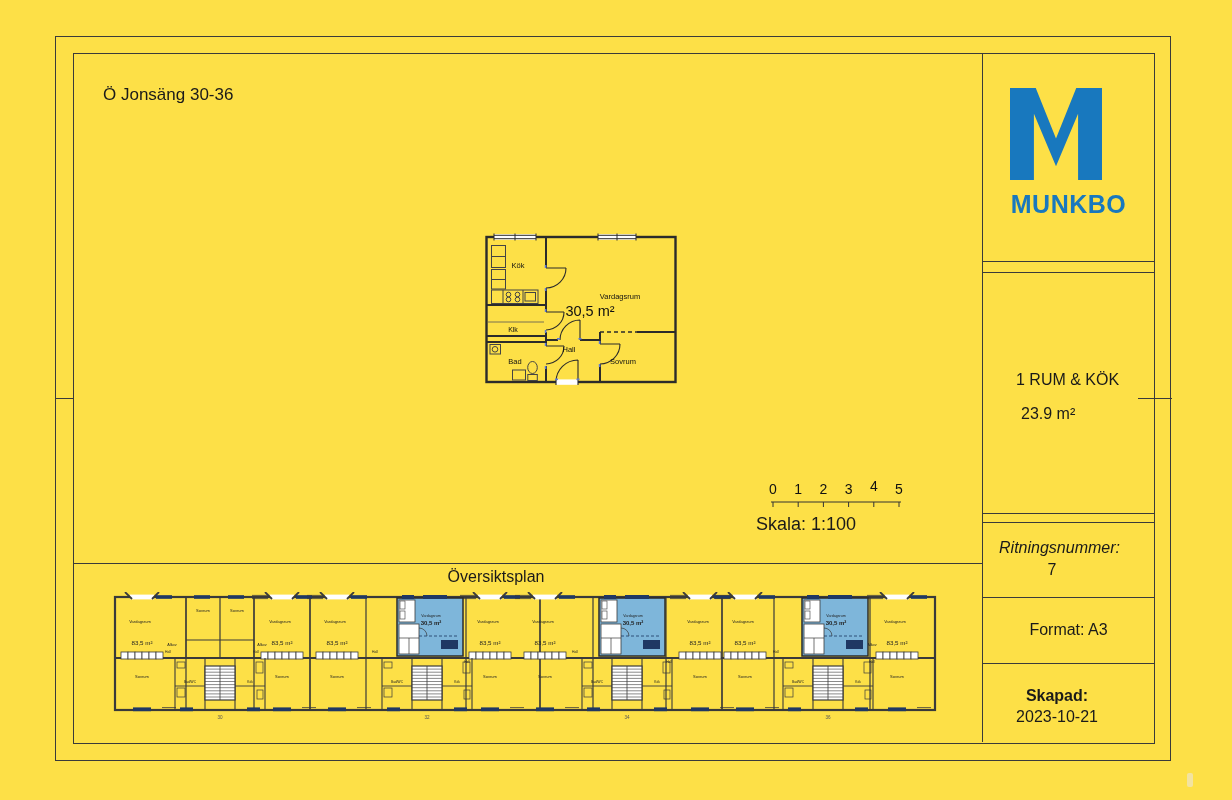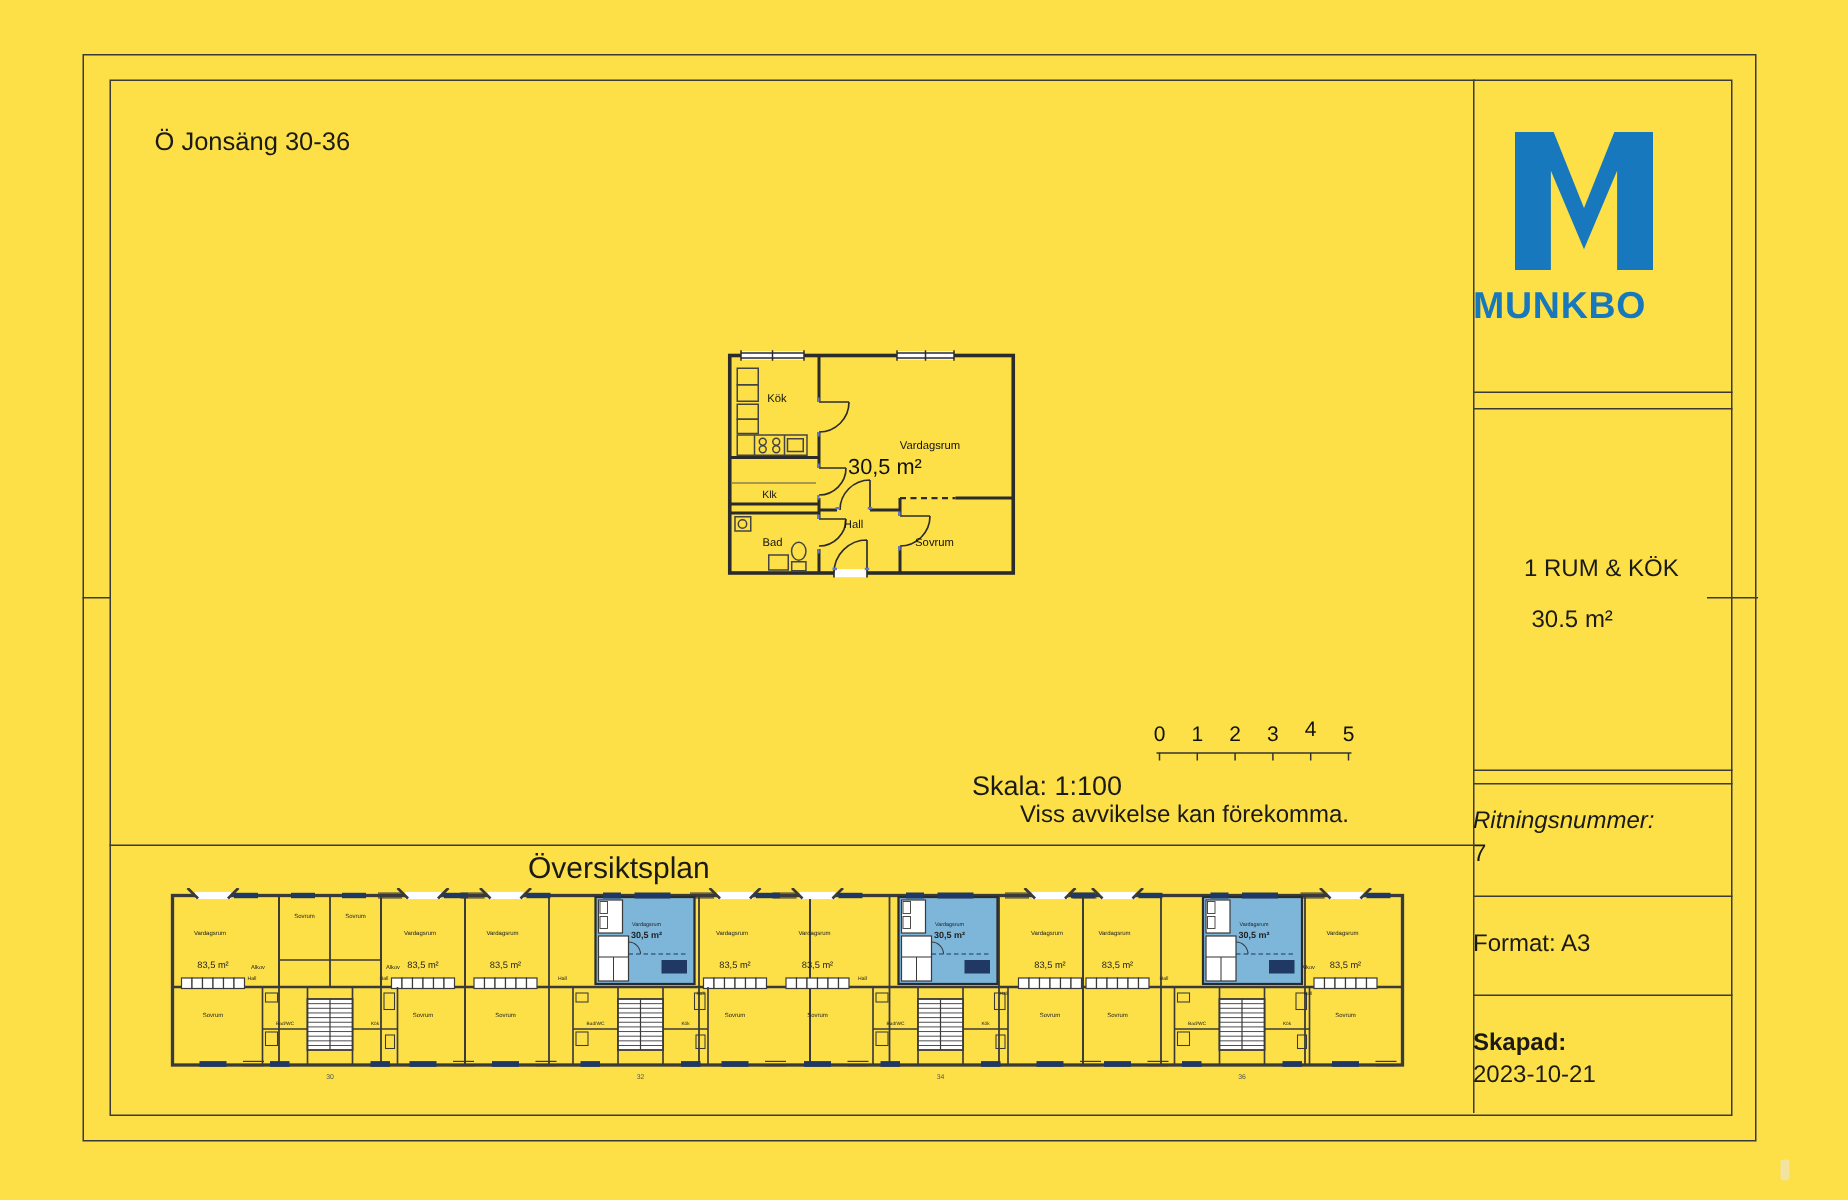--- a/index.html
+++ b/index.html
@@ -2,21 +2,21 @@
 <html><head>
 <meta charset="utf-8">
 <style>
   html,body{margin:0;padding:0;background:#fff;}
   body{font-family:"Liberation Sans",sans-serif;color:#1a1a1a;}
   #page{position:relative;width:1232px;height:800px;background:#fde047;overflow:hidden;}
   .abs{position:absolute;}
   .frame{border:1.6px solid #3a3a3a;}
   .hline{border-top:1.3px solid #3a3a3a;height:0;}
   .vline{border-left:1.3px solid #3a3a3a;width:0;}
-  .ctr{}
+  .ctr{text-align:center;}
   svg text{font-family:"Liberation Sans",sans-serif;}
   .blue{color:#1878BE;}
 </style>
 </head>
 <body>
 
 <div id="page">
 
   <div class="abs frame" style="left:55px;top:36px;width:1114px;height:723px;"></div>
   <div class="abs frame" style="left:73px;top:53px;width:1080px;height:689px;"></div>
@@ -121,23 +121,22 @@
       <text x="10" y="16">0</text>
       <text x="35.2" y="16">1</text>
       <text x="60.4" y="16">2</text>
       <text x="85.6" y="16">3</text>
       <text x="110.8" y="12.5">4</text>
       <text x="136" y="16">5</text>
     </g>
     <path stroke="#333" stroke-width="1" fill="none" d="M8,24 H138 M10,24 V29 M35.2,24 V29 M60.4,24 V29 M85.6,24 V29 M110.8,24 V29 M136,24 V29"></path>
   </svg>
   <div class="abs ctr" style="left:648px;top:514px;width:316px;font-size:18px;">Skala: 1:100</div>
-  <div class="abs ctr" style="left:680px;top:535px;width:316px;font-size:16px;">Viss avvikelse kan förekomma.</div>
-
-  <div class="abs ctr" style="left:352px;top:568px;width:320px;font-size:20px;">Översiktsplan</div>
+
+  <div class="abs ctr" style="left:336px;top:568px;width:320px;font-size:16px;">Översiktsplan</div>
   <svg id="ovsvg" class="abs" style="left:110px;top:592px;" width="830" height="128" viewBox="0 0 830 128">
       <rect x="5" y="5" width="820" height="113" fill="none" stroke="#3a3a3a" stroke-width="2.2"></rect>
       <line x1="5" y1="66" x2="825" y2="66" stroke="#3a3a3a" stroke-width="1.8"></line>
       <line x1="76" y1="5" x2="76" y2="118" stroke="#3a3a3a" stroke-width="1.2"></line>
       <rect x="20" y="2.6" width="24" height="4.8" fill="#fff"></rect>
       <line x1="22" y1="7" x2="15" y2="0" stroke="#3a3a3a" stroke-width="1.8"></line>
       <line x1="42" y1="7" x2="49" y2="0" stroke="#3a3a3a" stroke-width="1.8"></line>
       <rect x="46" y="3.2" width="16" height="3.6" fill="#1F3864"></rect>
       <rect x="11" y="60" width="7" height="7" fill="#fff" stroke="#3a3a3a" stroke-width="0.8"></rect>
       <rect x="18" y="60" width="7" height="7" fill="#fff" stroke="#3a3a3a" stroke-width="0.8"></rect>
@@ -462,21 +461,21 @@
       <path d="M714,36 A8,8 0 0 1 722,44" fill="none" stroke="#3a3a3a" stroke-width="0.7"></path>
       <text x="762" y="71" font-size="3.2" text-anchor="middle" fill="#222">Hall</text>
     </svg>
 
   <svg class="abs" style="left:1010px;top:88px;" width="92" height="92" viewBox="0 0 100 100">
     <path fill="#1878BE" d="M0,0 H28 L50,55 L72,0 H100 V100 H74 V28 L50,85 L26,28 V100 H0 Z"></path>
   </svg>
   <div class="abs ctr blue" style="left:982px;top:190px;width:173px;font-size:25px;font-weight:bold;letter-spacing:0.5px;">MUNKBO</div>
 
   <div class="abs" style="left:1016px;top:371px;font-size:16px;">1 RUM &amp; KÖK</div>
-  <div class="abs" style="left:1021px;top:405px;font-size:16px;">30.5 m²</div>
+  <div class="abs" style="left:1021px;top:405px;font-size:16px;">23.9 m²</div>
 
   <div class="abs ctr" style="left:982px;top:539px;width:155px;font-size:16px;font-style:italic;">Ritningsnummer:</div>
   <div class="abs ctr" style="left:982px;top:561px;width:140px;font-size:16px;">7</div>
 
   <div class="abs ctr" style="left:982px;top:621px;width:173px;font-size:16px;">Format: A3</div>
 
   <div class="abs ctr" style="left:982px;top:687px;width:150px;font-size:16px;font-weight:bold;">Skapad:</div>
   <div class="abs ctr" style="left:982px;top:708px;width:150px;font-size:16px;">2023-10-21</div>
 
   <div class="abs" style="left:1187px;top:773px;width:6px;height:14px;background:#F2E3A1;border-radius:2px;"></div>

